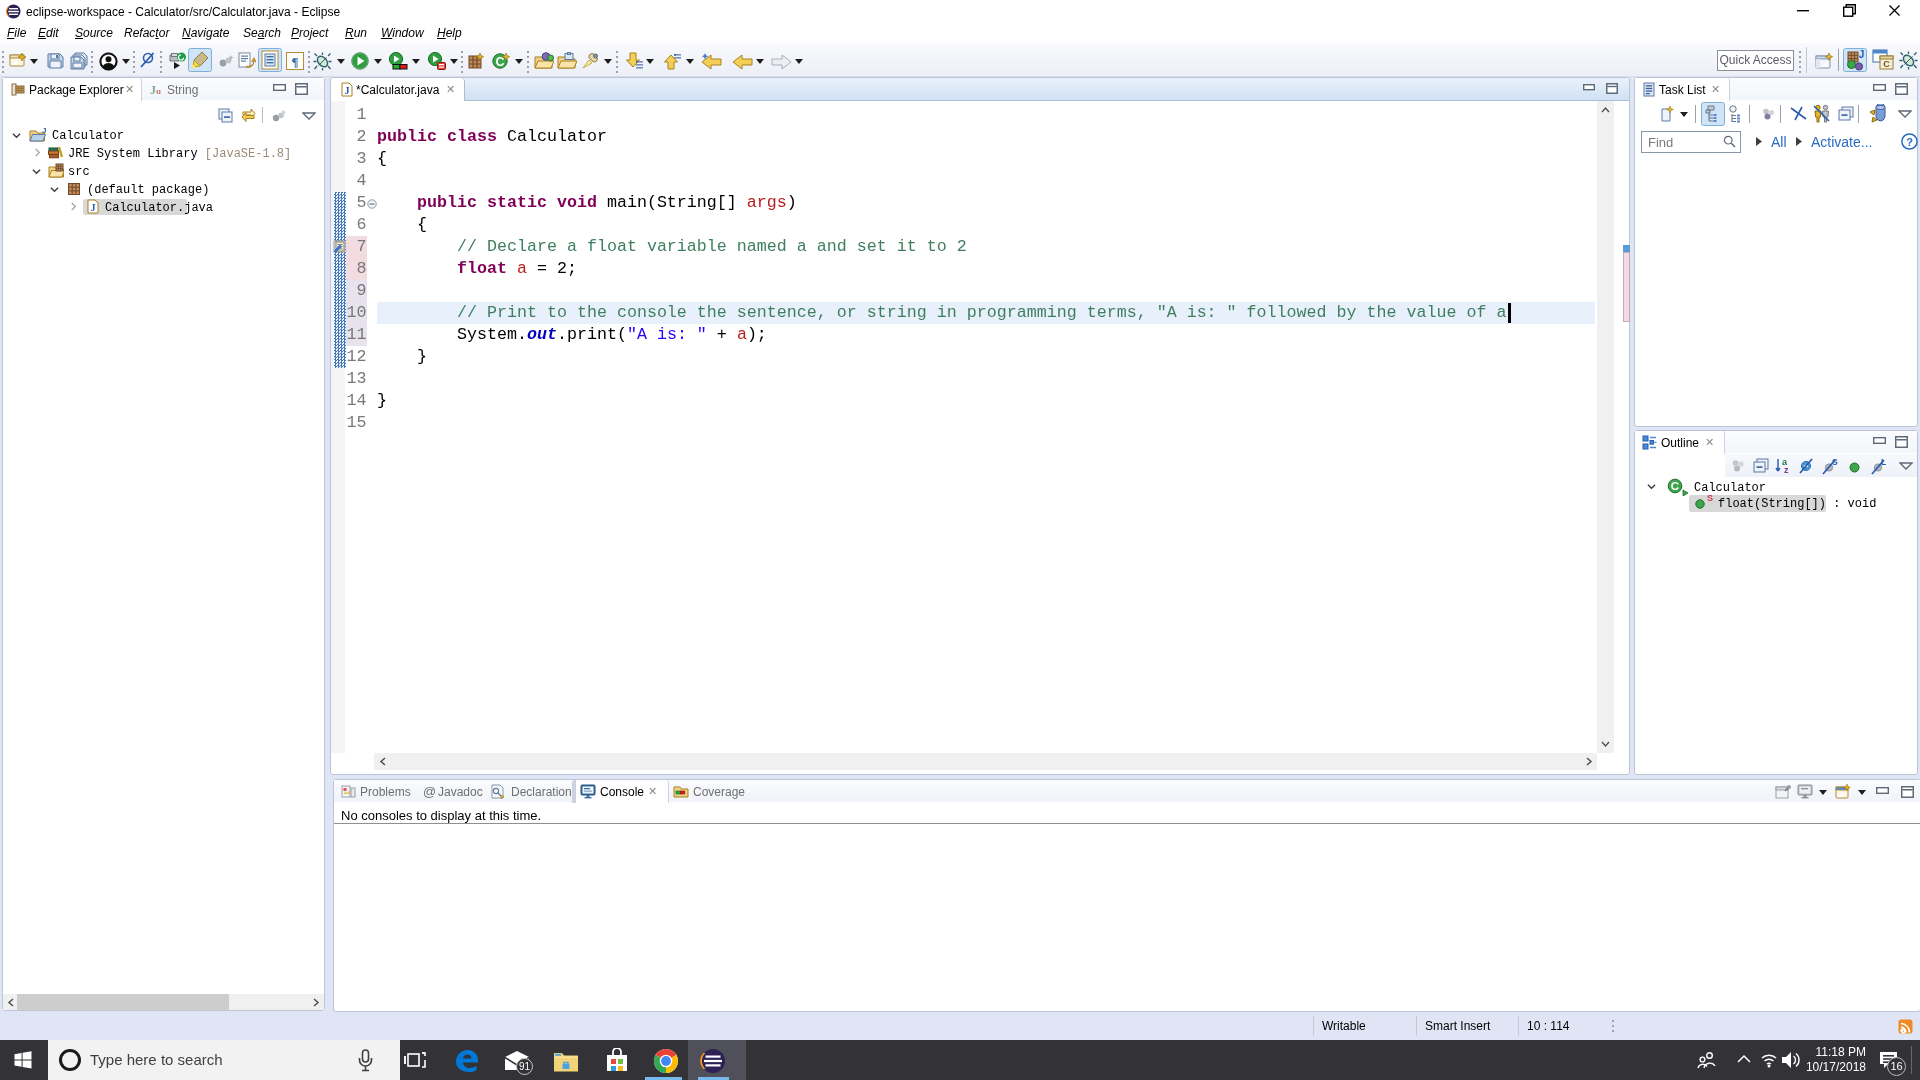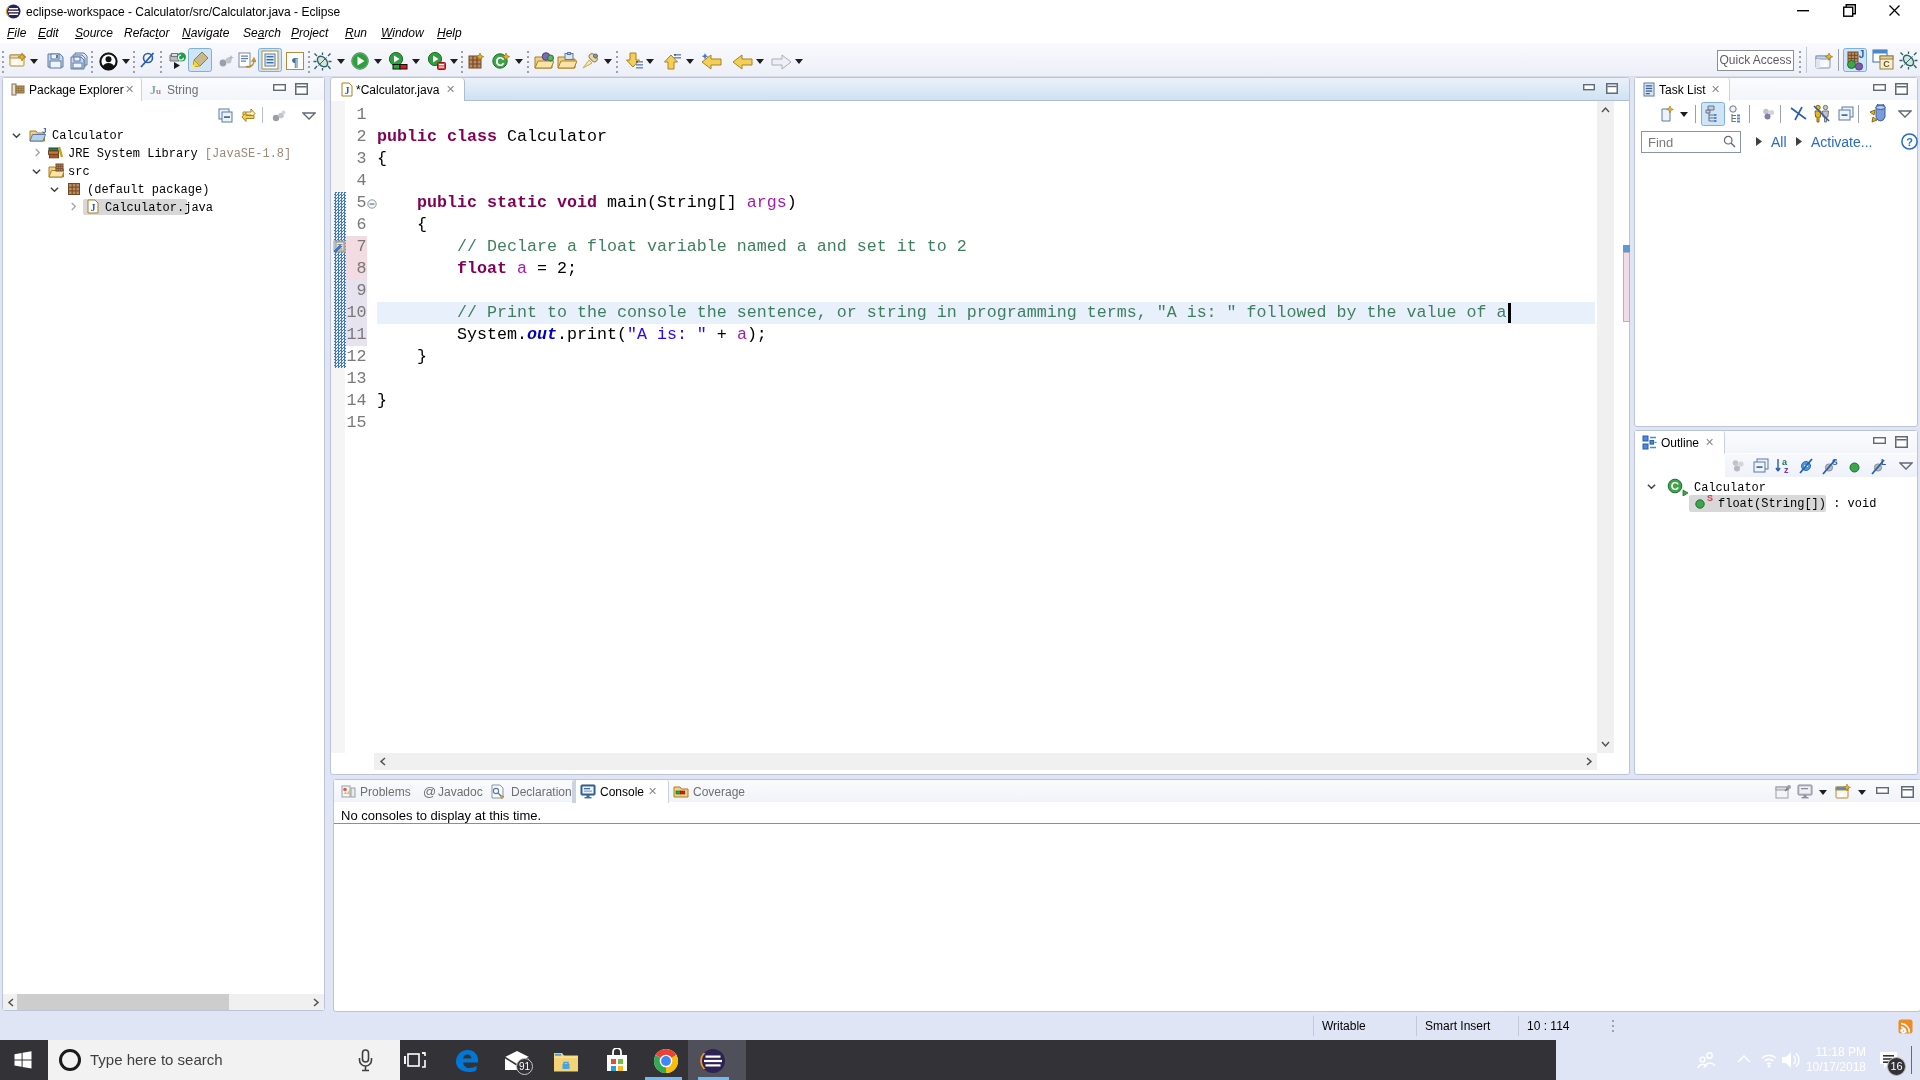--- a/index.html
+++ b/index.html
@@ -23,21 +23,21 @@
   .tabx { color:#8a8a8a; font-size:11px; }
   .tree-row { position:absolute; font-size:12px; white-space:nowrap;font-family:Liberation Mono, monospace; }
   .chev { position:absolute; width:9px; height:9px; }
   .sel { background:#d8d8d8; border-radius:2px; }
   
   .code { font-family:"Liberation Mono", monospace; font-size:16.67px; line-height:22px; white-space:pre; }
   .kw { color:#7f0055; font-weight:bold; }
   .cm { color:#3f7f5f; }
   .st { color:#2a00ff; }
   .fld { color:#0000c0; font-weight:bold; font-style:italic; }
-  .vr { color:#a21caf;text-align:center; }
+  .vr { color:#b91c1c;text-align:center; }
   
   .sbtrack { background:#f0f0f0; }
   .sbthumb { background:#cdcdcd; }
 </style>
 </head>
 <body>
 
 <div class="abs" id="titlebar"></div>
 <svg class="abs" style="left:6px;top:4px" width="15" height="15" viewBox="0 0 15 15">
   <circle cx="7.5" cy="7.5" r="7" fill="#2c2255"></circle>
@@ -735,21 +735,21 @@
   <div style="position:absolute;left:1518px;top:4px;width:1px;height:20px;background:#c3c9d6"></div>
   <div class="ui" style="position:absolute;left:1527px;top:7px">10 : 114</div>
   <div style="position:absolute;left:1612px;top:8px;width:2px;height:12px;background-image:repeating-linear-gradient(#9aa0ad 0 2px, transparent 2px 5px)"></div>
   <svg style="position:absolute;left:1898px;top:7px" width="15" height="15" viewBox="0 0 15 15">
     <rect x="0.5" y="0.5" width="14" height="14" rx="2.5" fill="#f08a24"></rect>
     <path d="M3 12 a2 2 0 1 1 2 2z M3 8 a5.5 5.5 0 0 1 5 5.5 M3 4.5 a9 9 0 0 1 8.5 9" fill="none" stroke="#fff" stroke-width="1.6"></path>
     <circle cx="4.3" cy="11.8" r="1.3" fill="#fff"></circle>
   </svg>
 </div>
 
-<div class="abs" id="taskbar" style="left:0;top:1040px;width:1556px;height:40px;background:#333337">
+<div class="abs" id="taskbar" style="left:0;top:1040px;width:1920px;height:40px;background:#333337">
 
   <svg style="position:absolute;left:14px;top:11px" width="18" height="18" viewBox="0 0 18 18">
     <path d="M0.5 3.2 L7.6 2 L7.6 8.4 L0.5 8.4 Z" fill="#fff"></path>
     <path d="M8.6 1.8 L17.5 0.3 L17.5 8.4 L8.6 8.4 Z" fill="#fff"></path>
     <path d="M0.5 9.4 L7.6 9.4 L7.6 15.8 L0.5 14.6 Z" fill="#fff"></path>
     <path d="M8.6 9.4 L17.5 9.4 L17.5 17.5 L8.6 16 Z" fill="#fff"></path>
   </svg>
 
   <div style="position:absolute;left:48px;top:0;width:352px;height:40px;background:#f2f2f2"></div>
   <svg style="position:absolute;left:58px;top:8px" width="24" height="24" viewBox="0 0 24 24">

